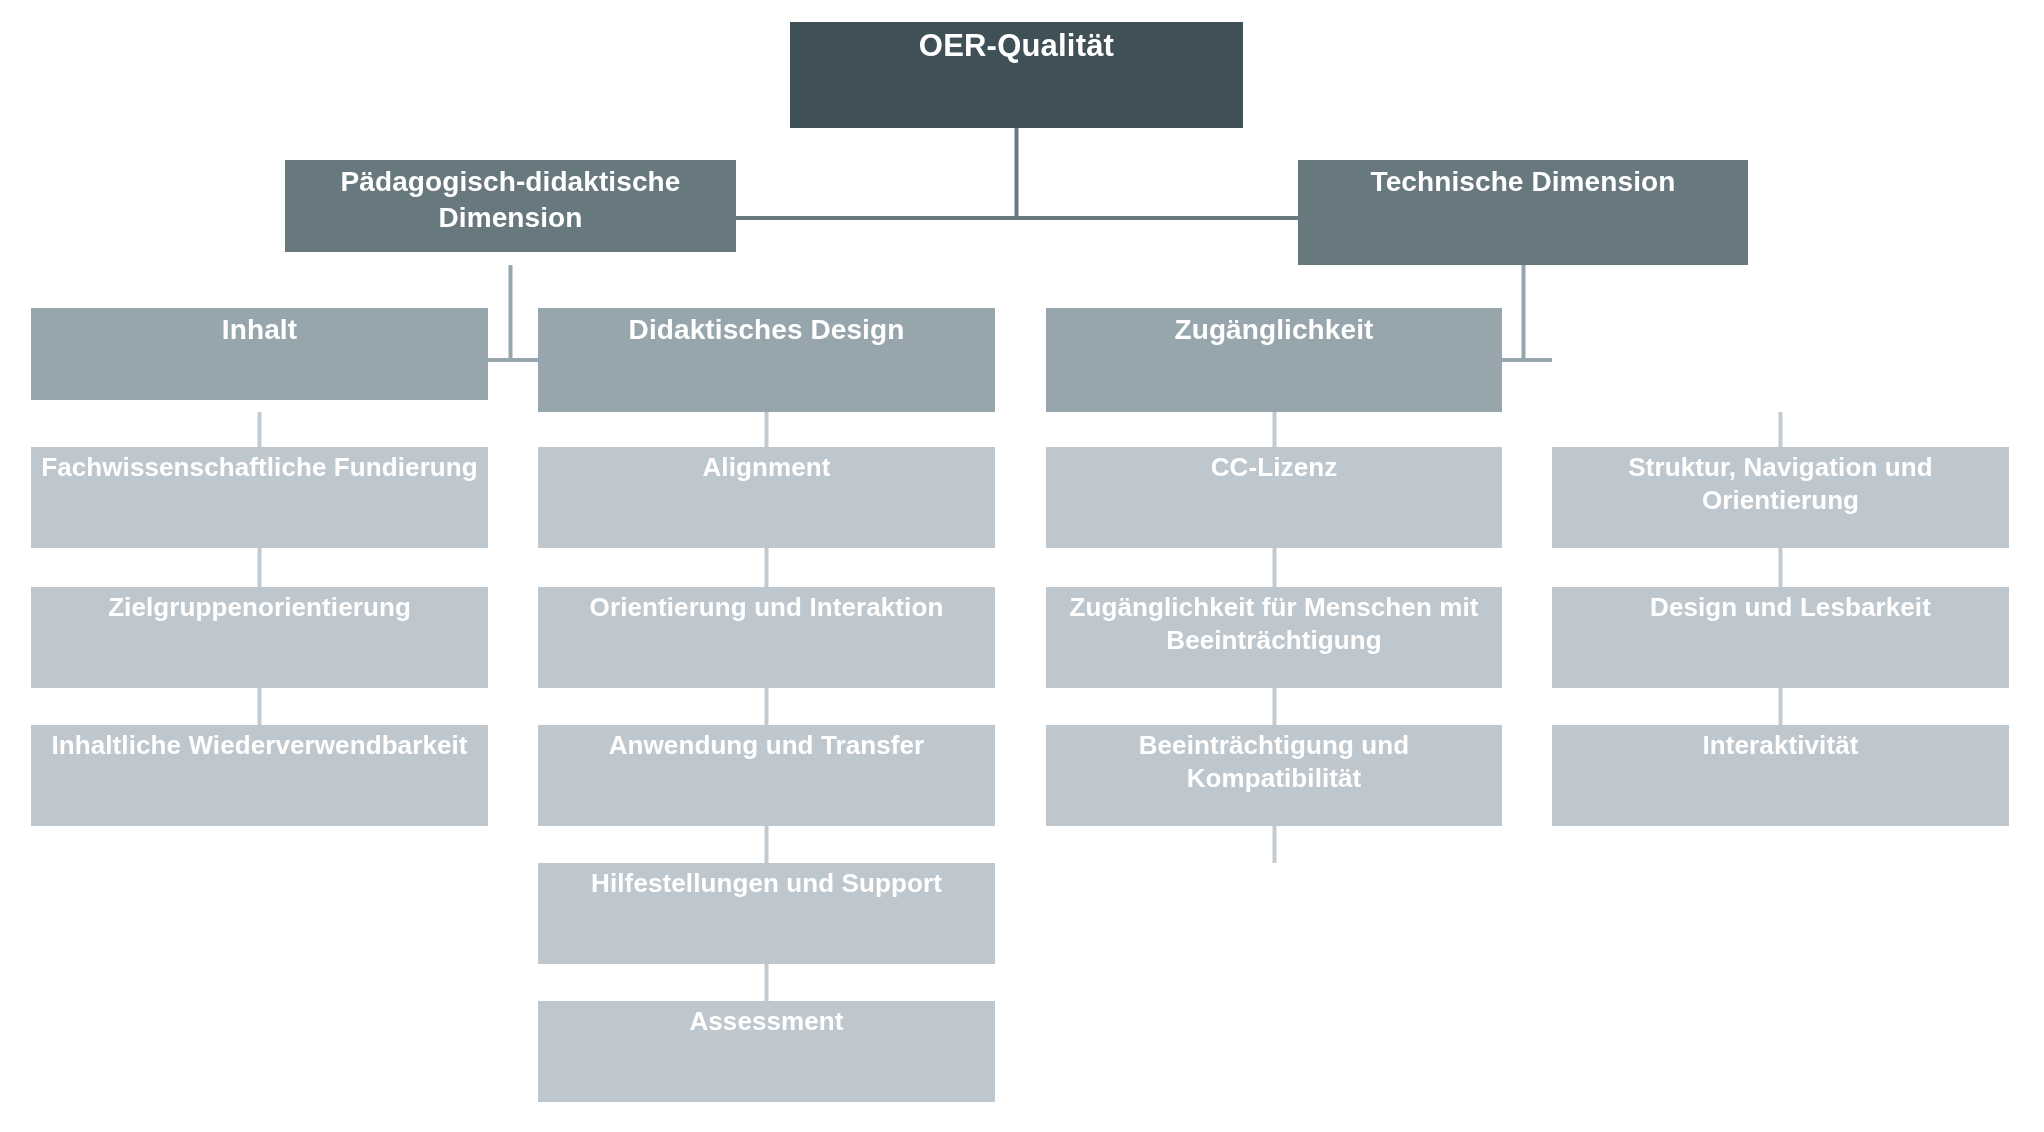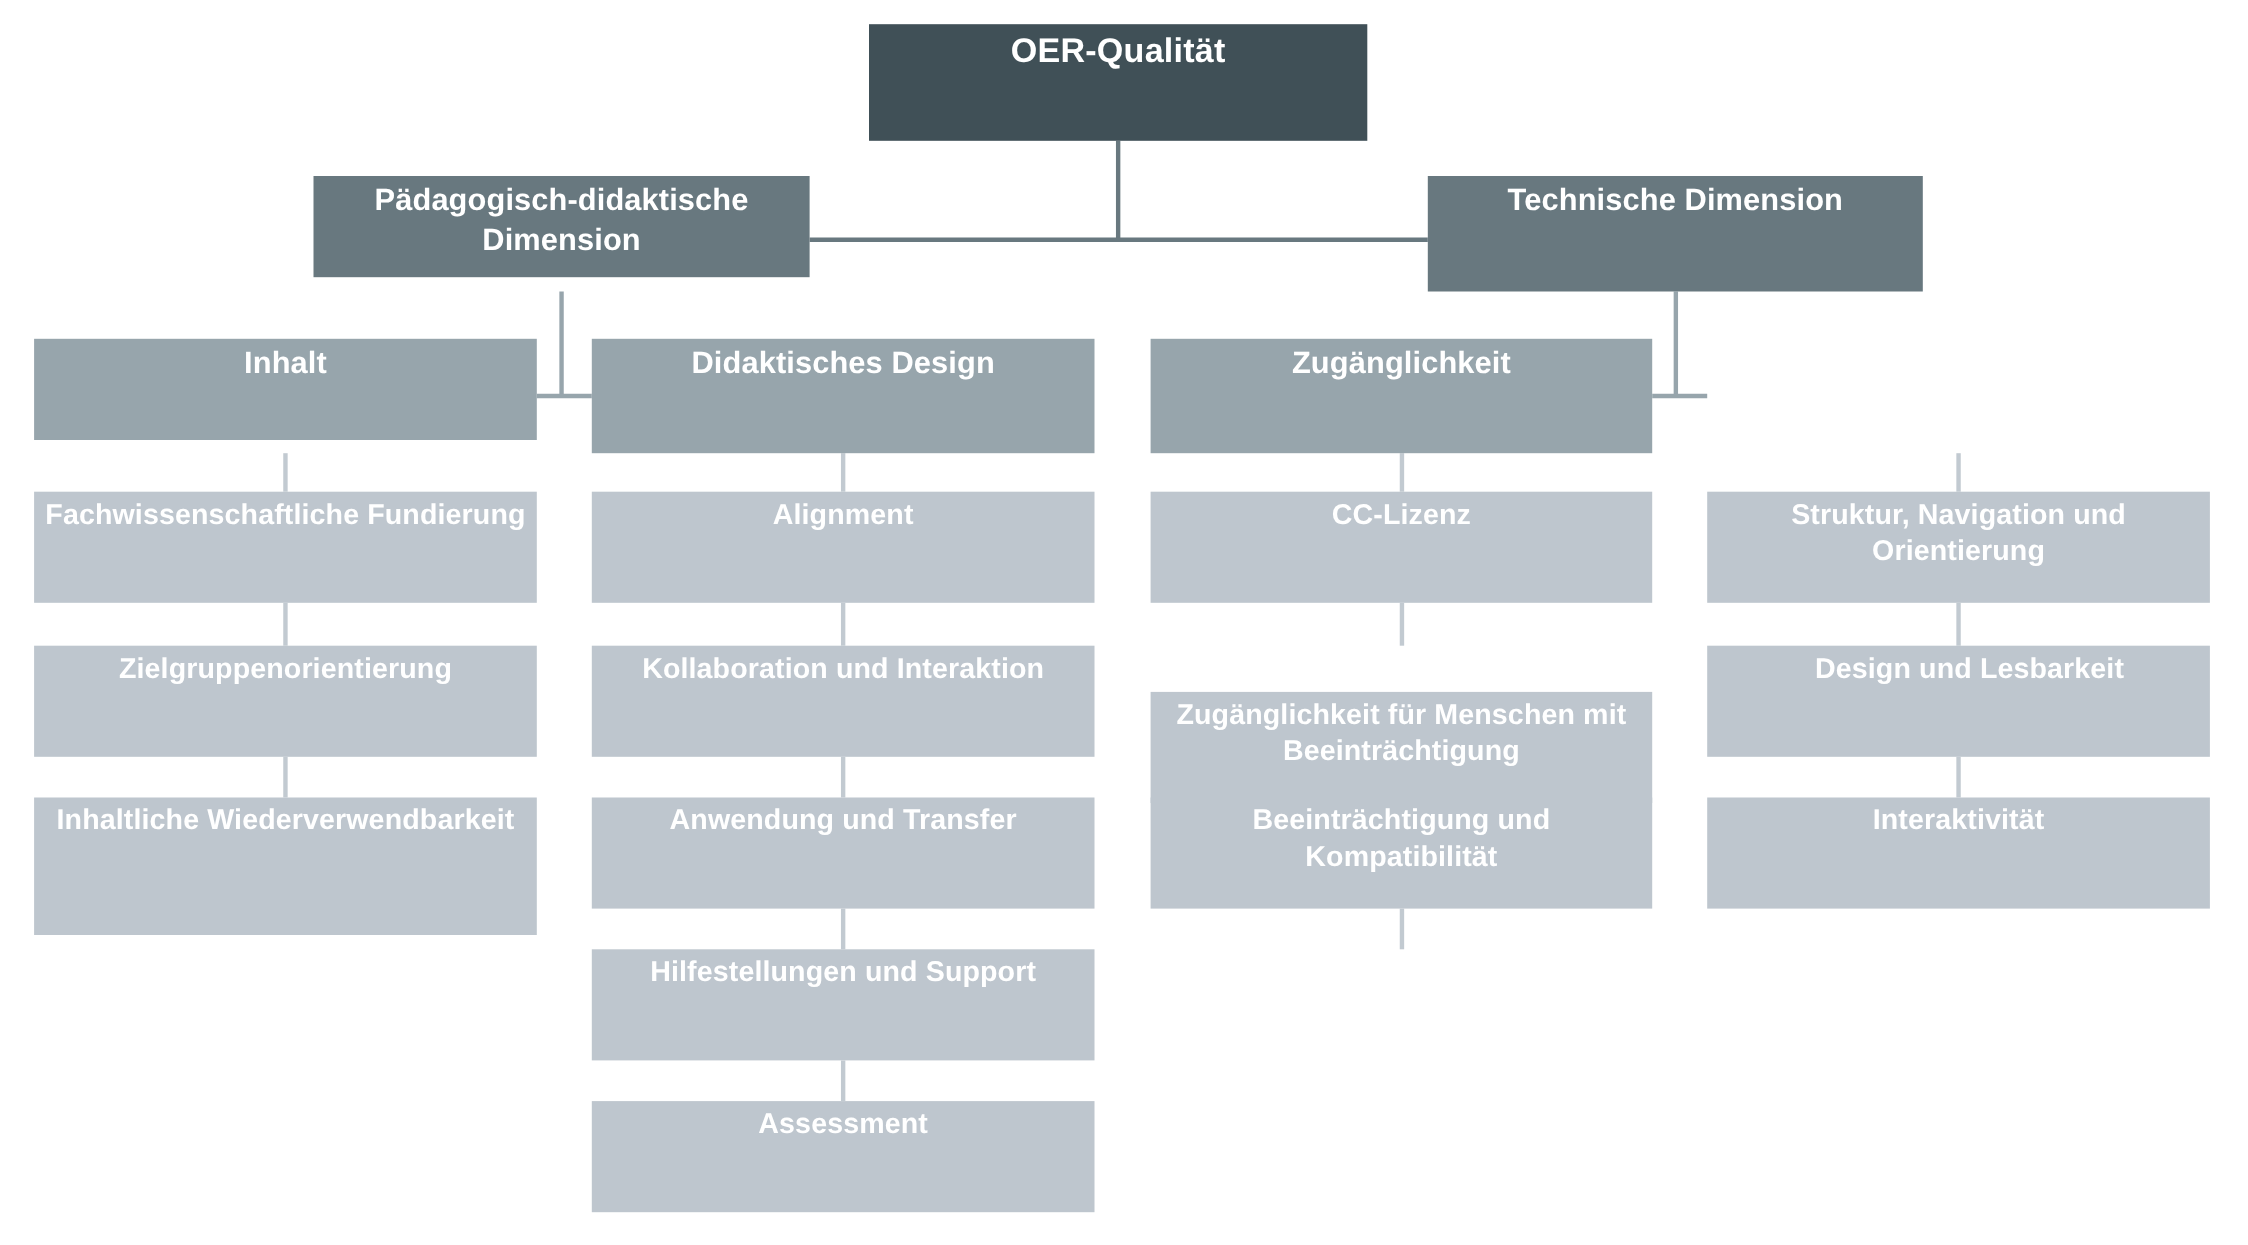--- a/index.html
+++ b/index.html
@@ -121,44 +121,44 @@
     <span>Zugänglichkeit</span>
   </div>
 
 
   <div class="node leaf" style="left:31px; top:447px; width:457px; height:101px;">
     <span>Fachwissenschaftliche Fundierung</span>
   </div>
   <div class="node leaf" style="left:31px; top:587px; width:457px; height:101px;">
     <span>Zielgruppenorientierung</span>
   </div>
-  <div class="node leaf" style="left:31px; top:725px; width:457px; height:125px;">
+  <div class="node leaf" style="left:31px; top:725px; width:457px; height:101px;">
     <span>Inhaltliche Wiederverwendbarkeit</span>
   </div>
 
   <div class="node leaf" style="left:538px; top:447px; width:457px; height:101px;">
     <span>Alignment</span>
   </div>
   <div class="node leaf" style="left:538px; top:587px; width:457px; height:101px;">
-    <span>Kollaboration und Interaktion</span>
+    <span>Orientierung und Interaktion</span>
   </div>
   <div class="node leaf" style="left:538px; top:725px; width:457px; height:101px;">
     <span>Anwendung und Transfer</span>
   </div>
   <div class="node leaf" style="left:538px; top:863px; width:457px; height:101px;">
     <span>Hilfestellungen und Support</span>
   </div>
   <div class="node leaf" style="left:538px; top:1001px; width:457px; height:101px;">
     <span>Assessment</span>
   </div>
 
   <div class="node leaf" style="left:1046px; top:447px; width:456px; height:101px;">
     <span>CC-Lizenz</span>
   </div>
-  <div class="node leaf" style="left:1046px; top:587px; width:456px; height:101px;margin-top:42px;">
+  <div class="node leaf" style="left:1046px; top:587px; width:456px; height:101px;">
     <span>Zugänglichkeit für Menschen mit Beeinträchtigung</span>
   </div>
   <div class="node leaf" style="left:1046px; top:725px; width:456px; height:101px;">
     <span>Beeinträchtigung und Kompatibilität</span>
   </div>
 
   <div class="node leaf" style="left:1552px; top:447px; width:457px; height:101px;">
     <span>Struktur, Navigation und Orientierung</span>
   </div>
   <div class="node leaf" style="left:1552px; top:587px; width:457px; height:101px;padding-left:30px;">

